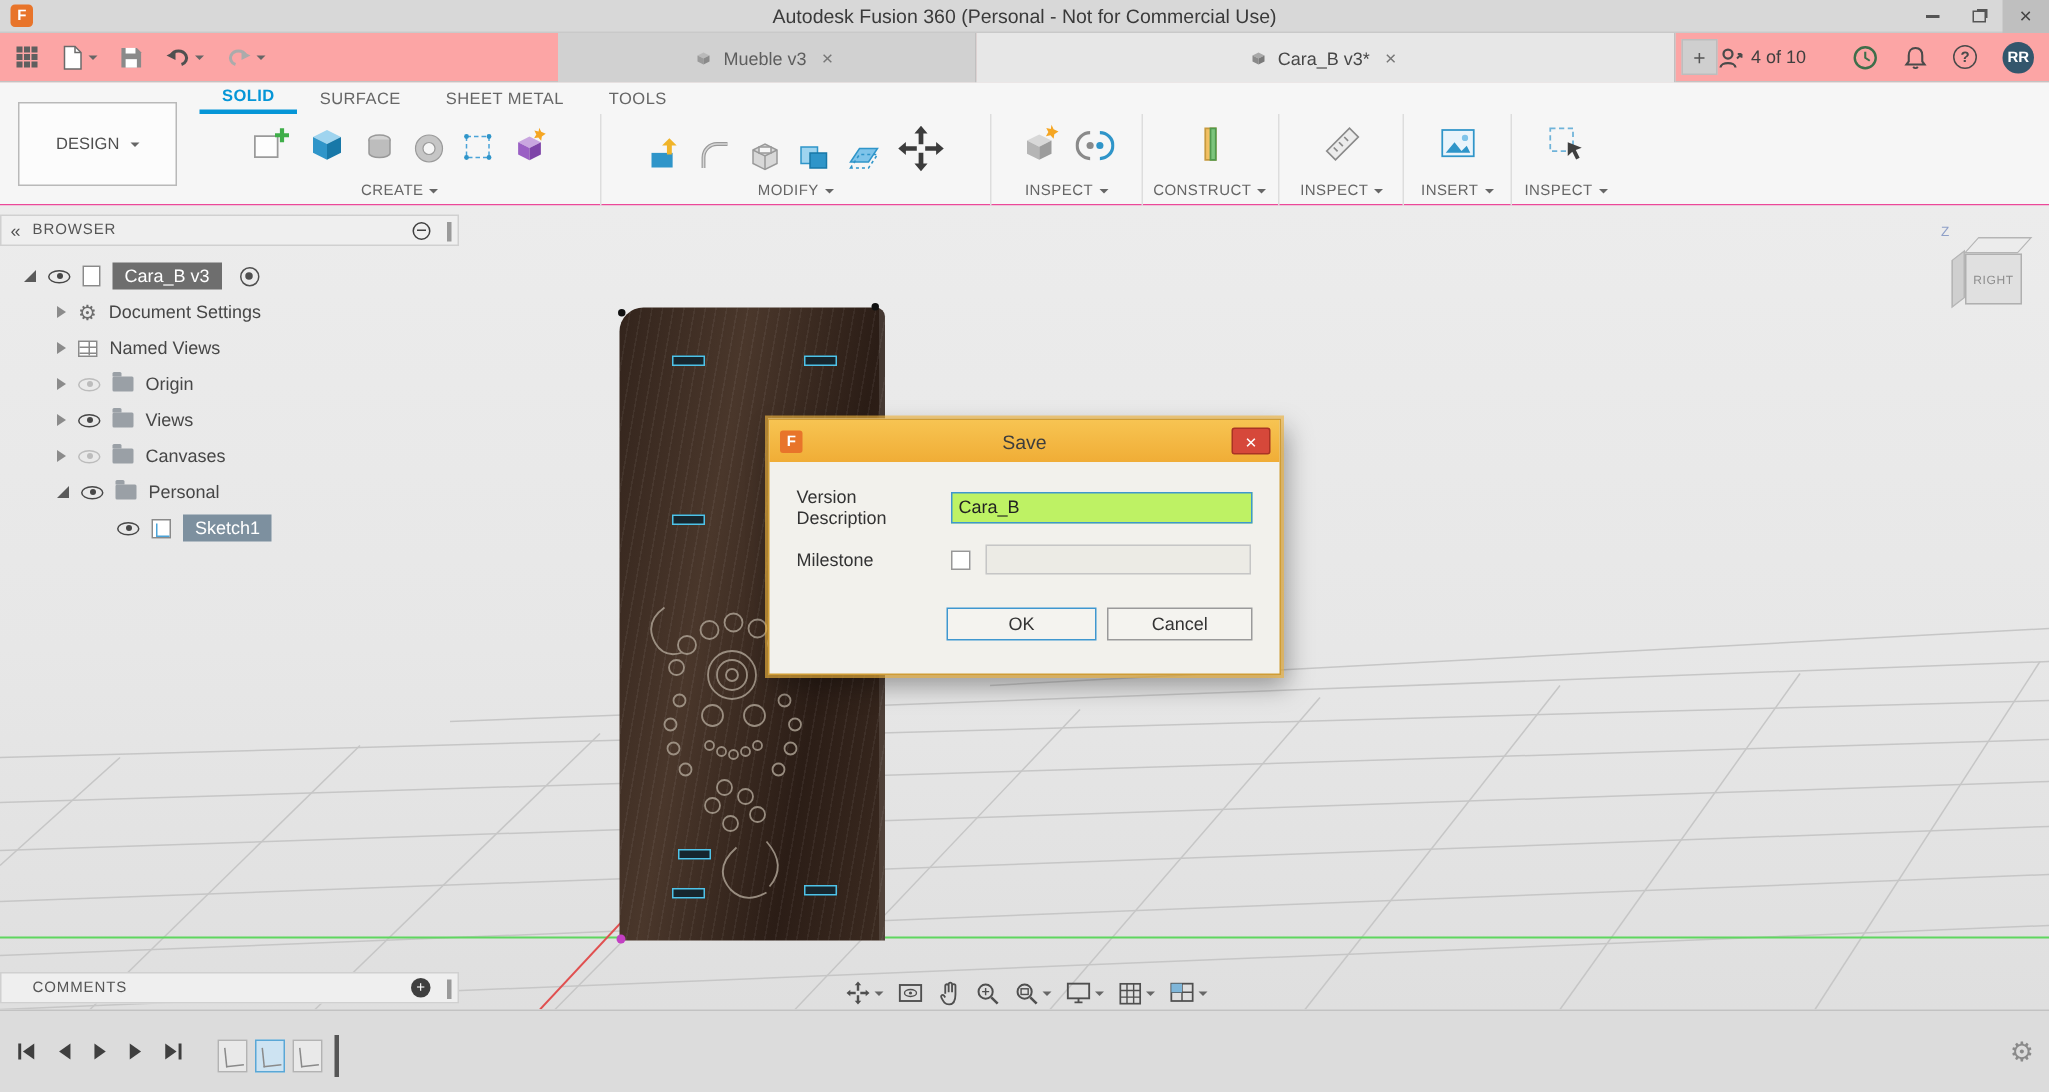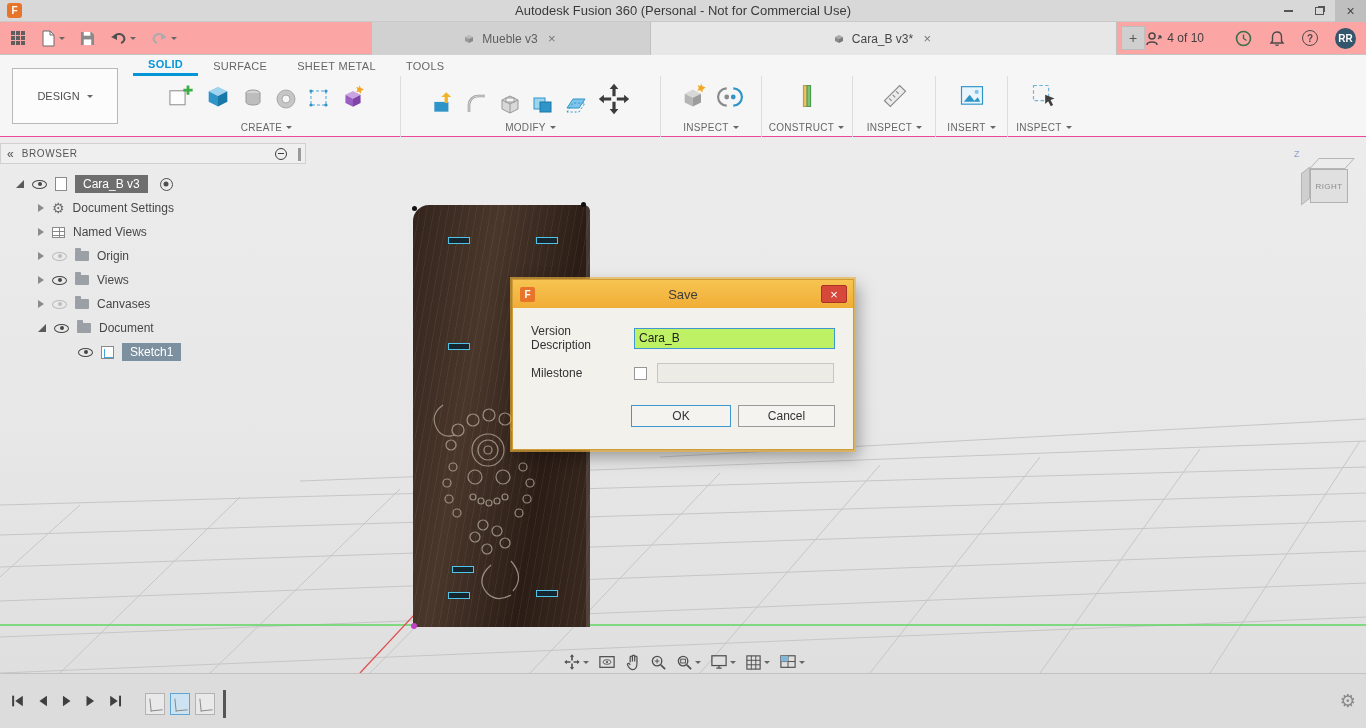--- a/index.html
+++ b/index.html
@@ -578,21 +578,21 @@
       <div class="trow pl-l1">
         <span class="tri-c"></span>
         <span class="eye off"></span>
         <span class="folder"></span>
         <span>Canvases</span>
       </div>
       <div class="trow pl-l1">
         <span class="tri-e"></span>
         <span class="eye"></span>
         <span class="folder"></span>
-        <span>Document</span>
+        <span>Personal</span>
       </div>
       <div class="trow pl-l2">
         <span class="eye"></span>
         <span class="sketchic"></span>
         <span class="lbl-sel">Sketch1</span>
       </div>
     </div>
   </div>
 
   <div class="dialog">
@@ -669,20 +669,26 @@
     <span class="nav-item">
       <svg width="18" height="16" viewBox="0 0 20 18">
           <rect x="2" y="2" width="16" height="13" fill="none" stroke="#4f4f4f" stroke-width="1.3"></rect>
           <path d="M10 2v13M2 8.5h16" stroke="#4f4f4f" stroke-width="1.1"></path>
           <rect x="2" y="2" width="8" height="6.5" fill="#7fb6d9"></rect>
         </svg>
       <span class="caret sm"></span>
     </span>
   </div>
 
+  <div class="comments-bar">
+    <span class="hdr-chevrons" style="visibility:hidden"></span>
+    <span class="panel-title">COMMENTS</span>
+    <span class="circle-plus"></span>
+    <span class="vscroll"></span>
+  </div>
 
   <div class="timeline">
     <div class="tl-controls">
       <span>
           <svg width="15" height="16" viewBox="0 0 16 18">
             <rect x="2" y="3" width="2.2" height="12" fill="#3f3f3f"></rect>
             <polygon points="14,3 14,15 5.5,9" fill="#3f3f3f"></polygon>
           </svg>
         </span>
       <span>

